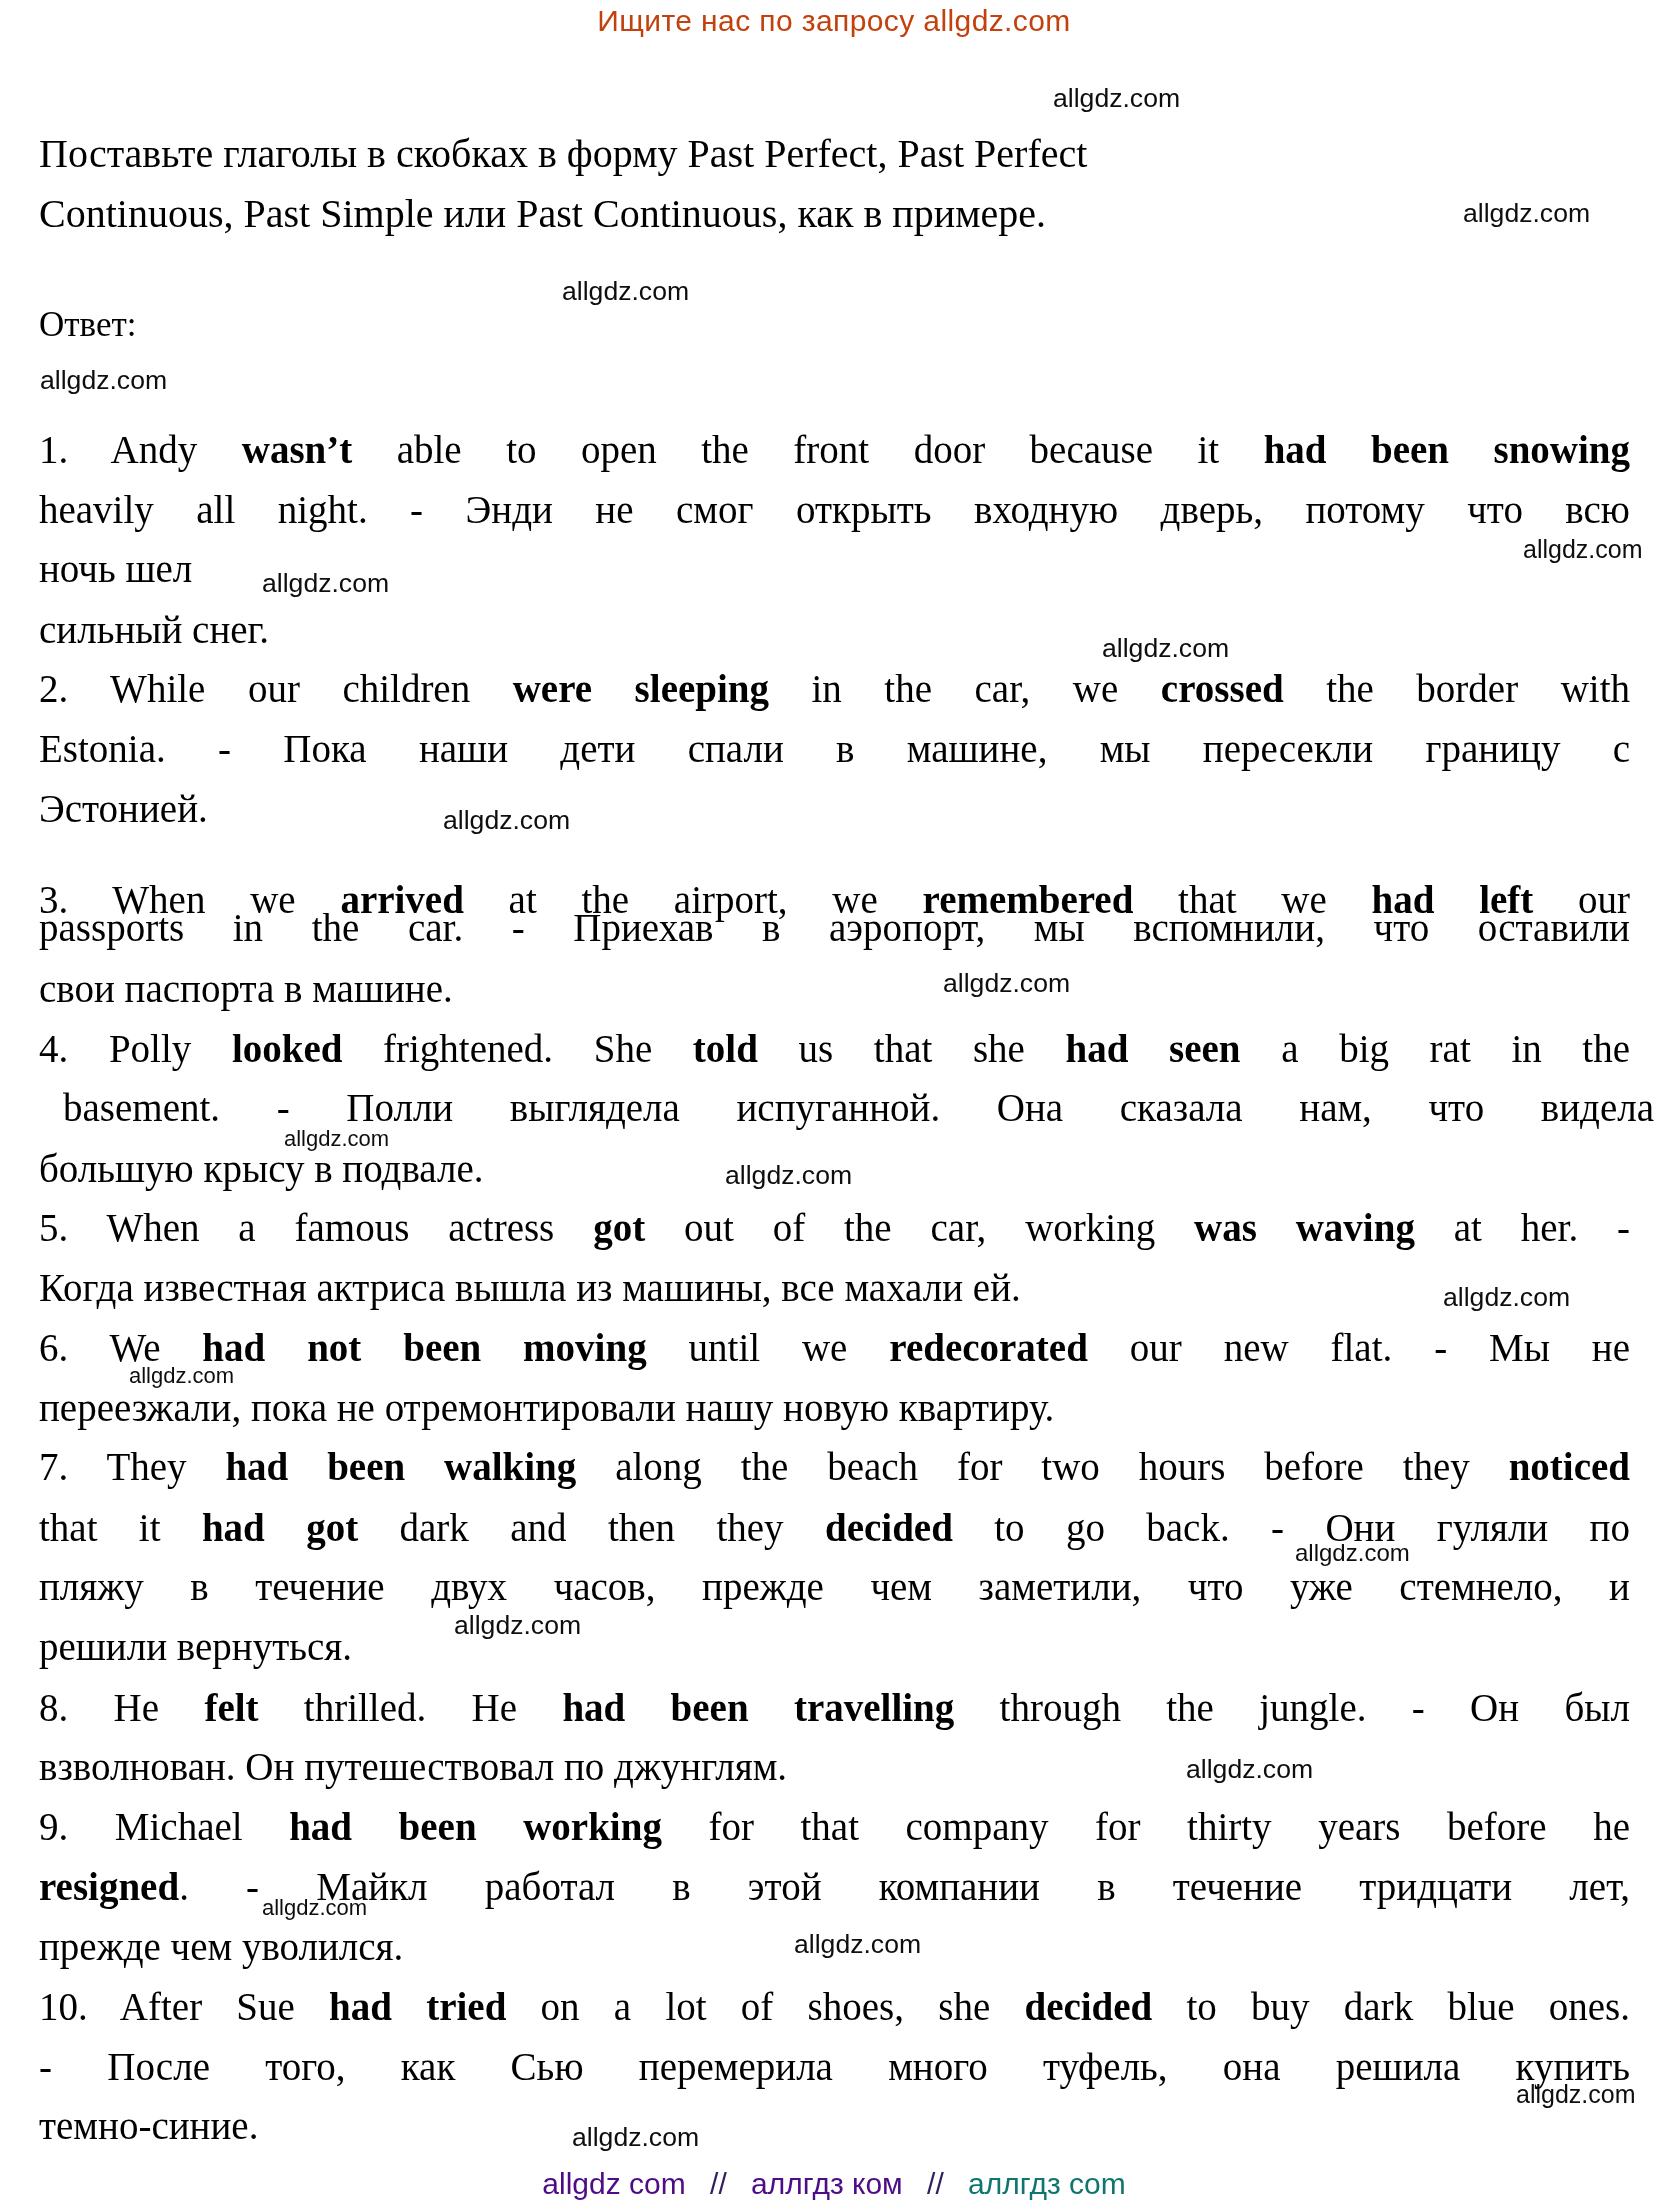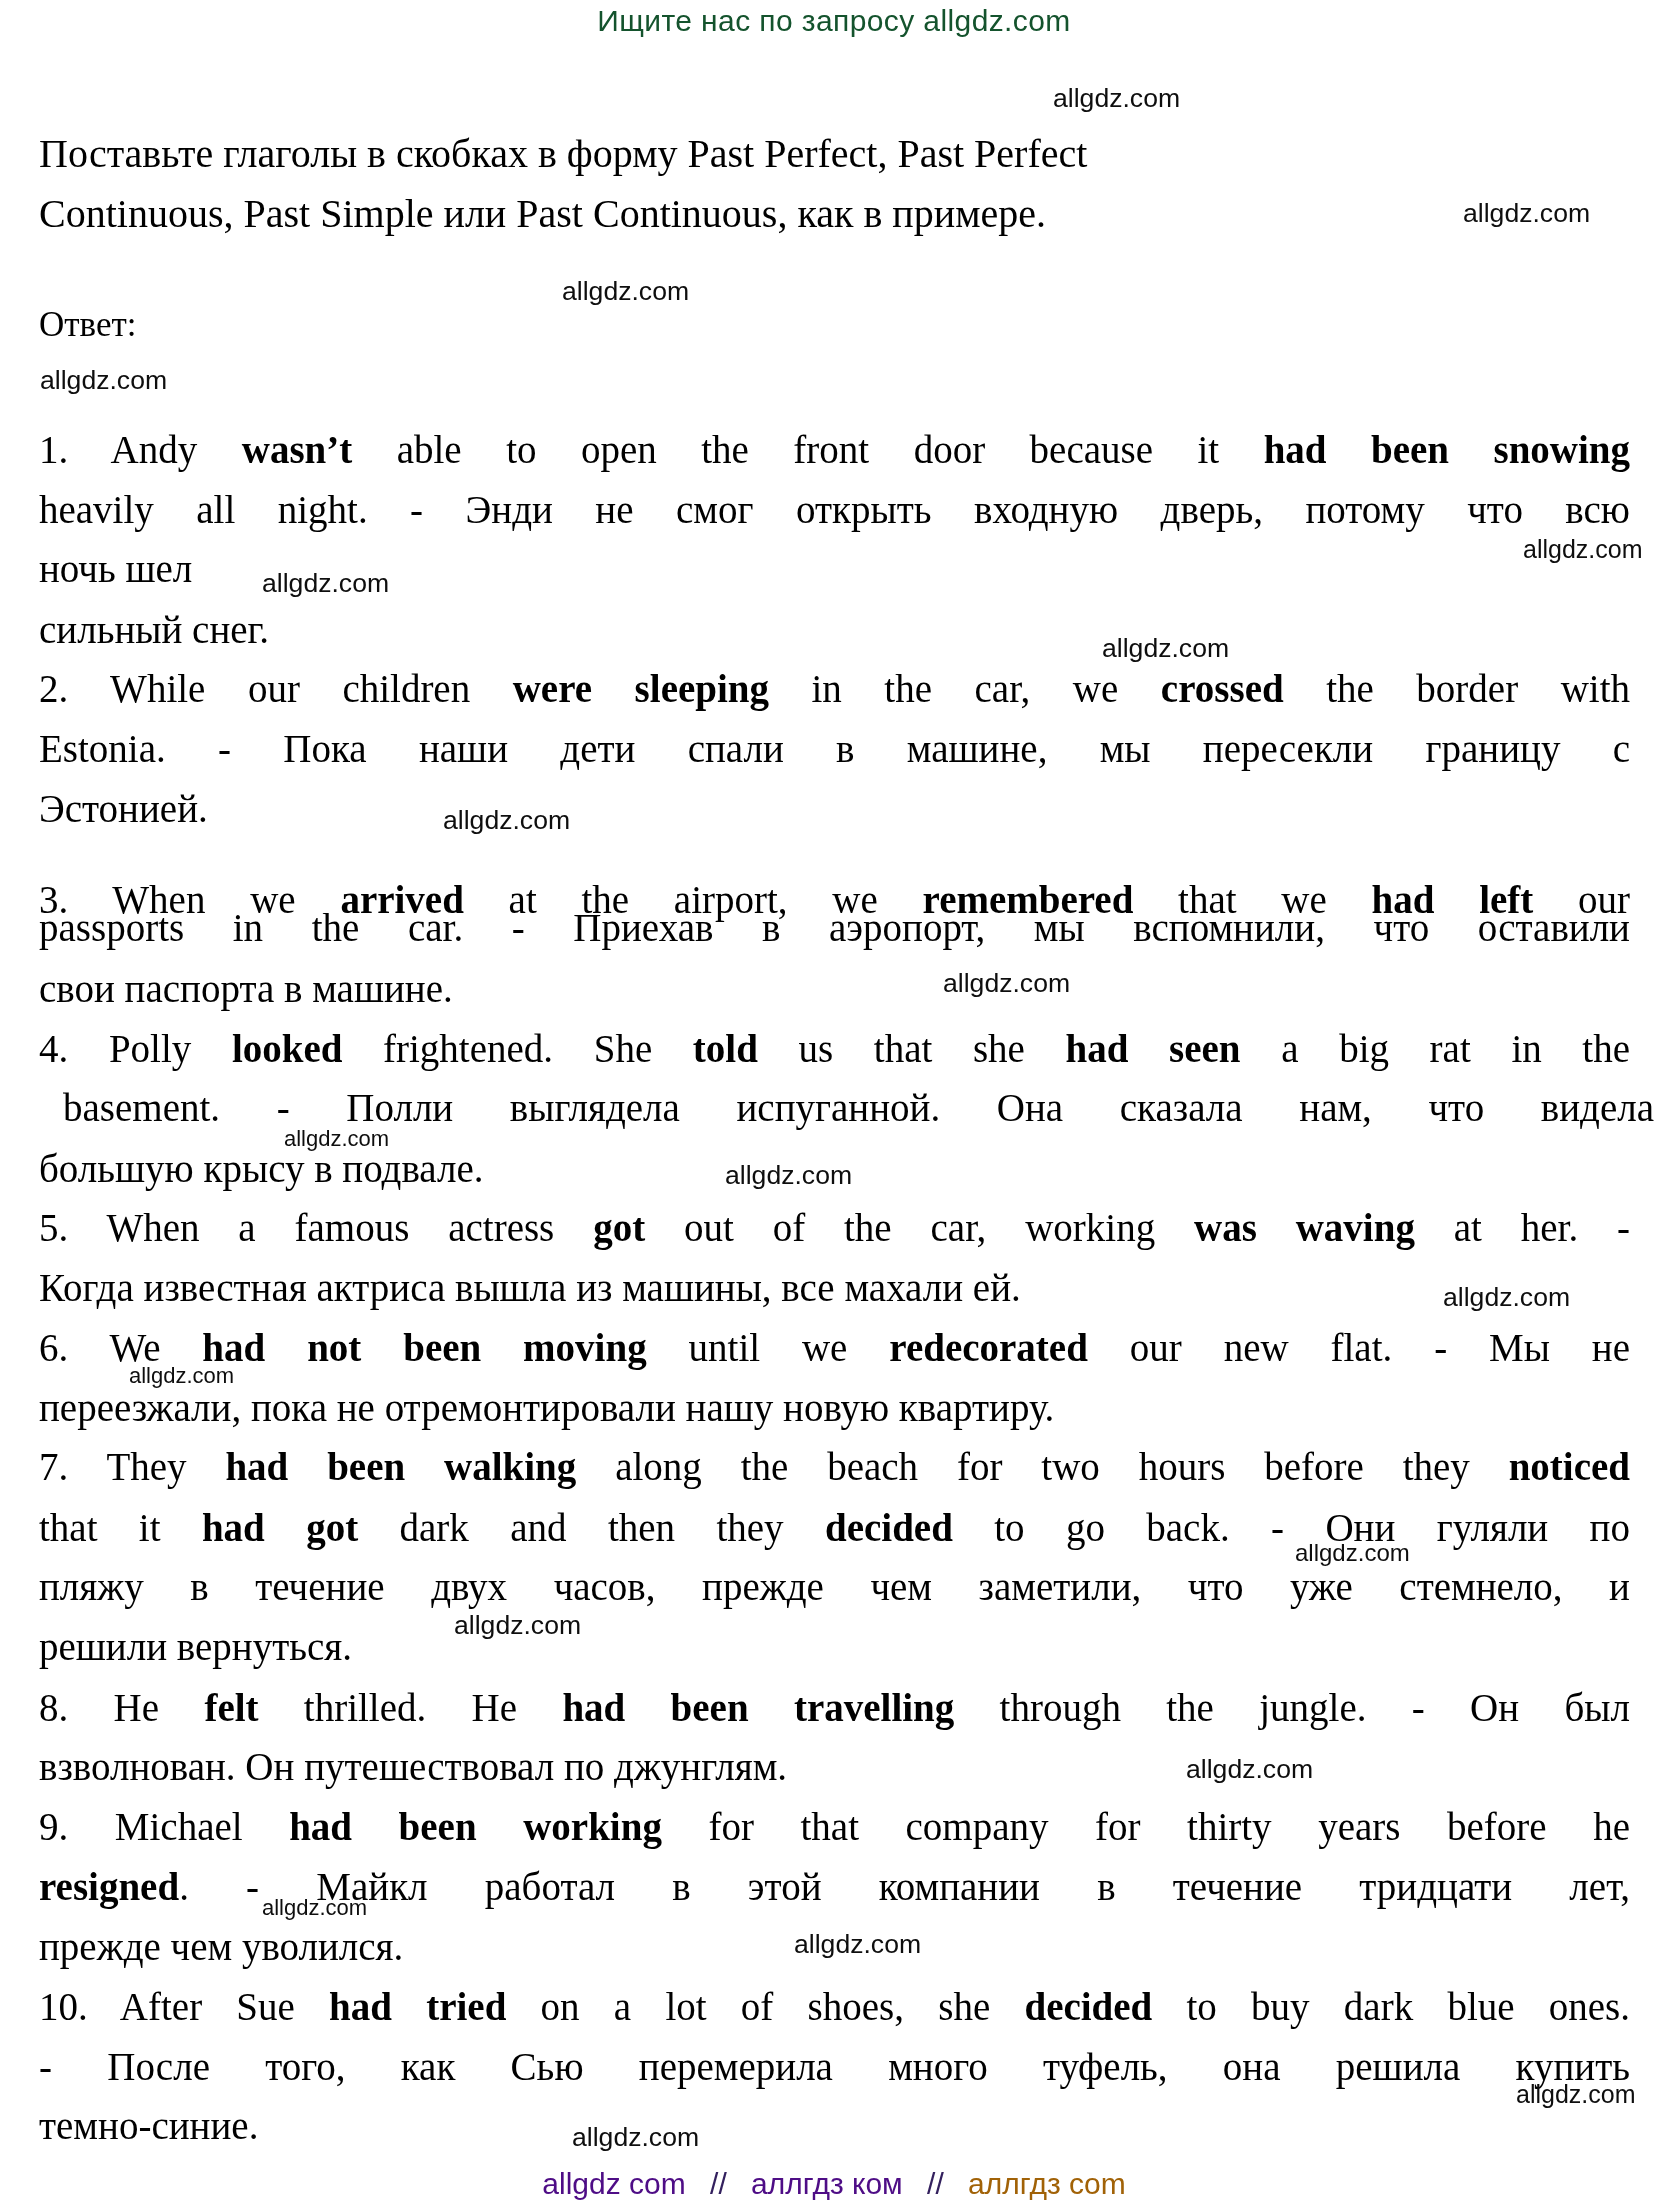--- a/index.html
+++ b/index.html
@@ -61,21 +61,21 @@
     white-space: nowrap;
   }
   .footer .slash { margin: 0 16px; }
   b { font-weight: bold; }
 </style>
 </head>
 <body>
 
 <div id="page">
 
-  <div class="banner" style="color: #14532d;">Ищите нас по запросу allgdz.com</div>
+  <div class="banner" style="color: #c2410c;">Ищите нас по запросу allgdz.com</div>
 
 
   <div id="task-container">
       <div class="task-line" style="top: 129px;">Поставьте глаголы в скобках в форму Past Perfect, Past Perfect</div>
       <div class="task-line" style="top: 189px;">Continuous, Past Simple или Past Continuous, как в примере.</div>
     </div>
 
   <div class="answer-label">Ответ:</div>
 
   <div id="content-container">
@@ -126,16 +126,16 @@
       <span class="wm" style="left: 129px; top: 1365px; font-size: 22px;">allgdz.com</span>
       <span class="wm" style="left: 1295px; top: 1541px; font-size: 24px;">allgdz.com</span>
       <span class="wm" style="left: 454px; top: 1612px; font-size: 26.6px;">allgdz.com</span>
       <span class="wm" style="left: 1186px; top: 1756px; font-size: 26.6px;">allgdz.com</span>
       <span class="wm" style="left: 262px; top: 1897px; font-size: 22px;">allgdz.com</span>
       <span class="wm" style="left: 794px; top: 1931px; font-size: 26.6px;">allgdz.com</span>
       <span class="wm" style="left: 1516px; top: 2082px; font-size: 25px;">allgdz.com</span>
       <span class="wm" style="left: 572px; top: 2124px; font-size: 26.6px;">allgdz.com</span>
     </div>
 
-  <div class="footer" id="footer"><span class="word" style="color: rgb(78, 13, 134);">allgdz com</span> <span class="slash" style="color: rgb(51, 32, 94);">//</span> <span class="word" style="color: rgb(78, 13, 134);">аллгдз ком</span> <span class="slash" style="color: rgb(51, 32, 94);">//</span> <span class="word" style="color: #a16207;">аллгдз com</span> </div>
+  <div class="footer" id="footer"><span class="word" style="color: rgb(78, 13, 134);">allgdz com</span> <span class="slash" style="color: rgb(51, 32, 94);">//</span> <span class="word" style="color: rgb(78, 13, 134);">аллгдз ком</span> <span class="slash" style="color: rgb(51, 32, 94);">//</span> <span class="word" style="color: #0f766e;">аллгдз com</span> </div>
 
 </div>
 
 
 </body></html>

